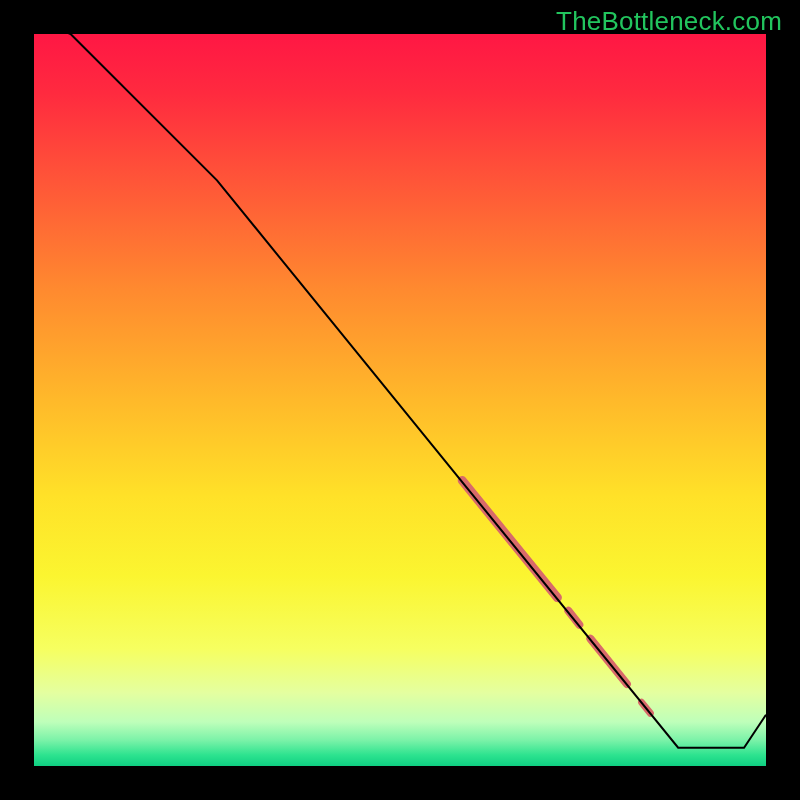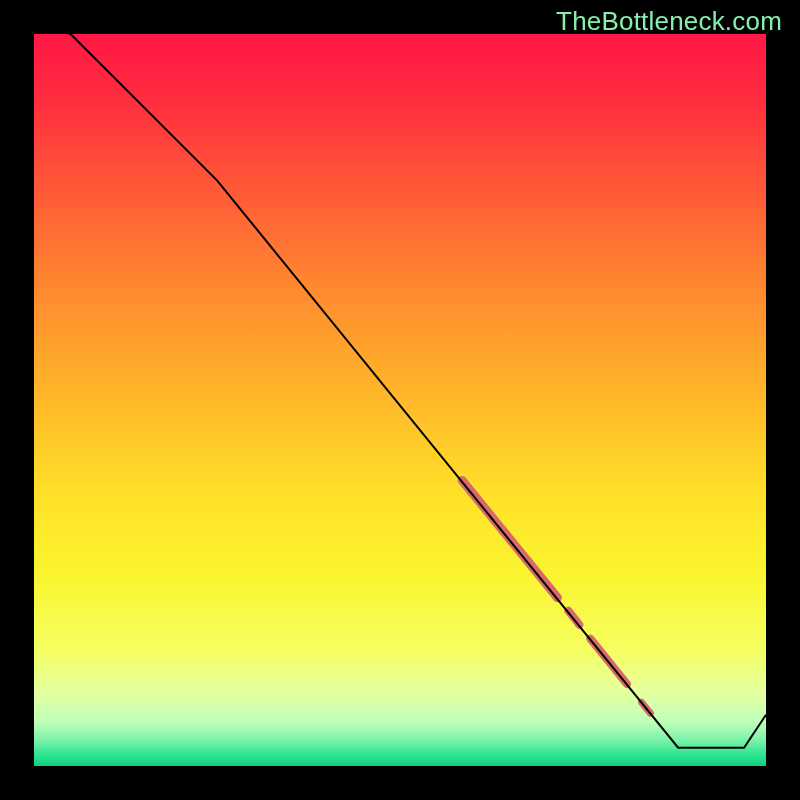--- a/index.html
+++ b/index.html
@@ -17,21 +17,21 @@
   }
   svg {
     display: block;
   }
   .watermark {
     position: absolute;
     top: 6px;
     right: 18px;
     font-family: Arial, Helvetica, sans-serif;
     font-size: 26px;
-    color: #86efac;
+    color: #22c55e;
     font-weight: 400;
     letter-spacing: 0.2px;
   }
 </style>
 </head>
 <body>
 
 <div class="chart-container">
   <svg id="svg-root" width="800" height="800" viewBox="0 0 800 800">
     <defs>

